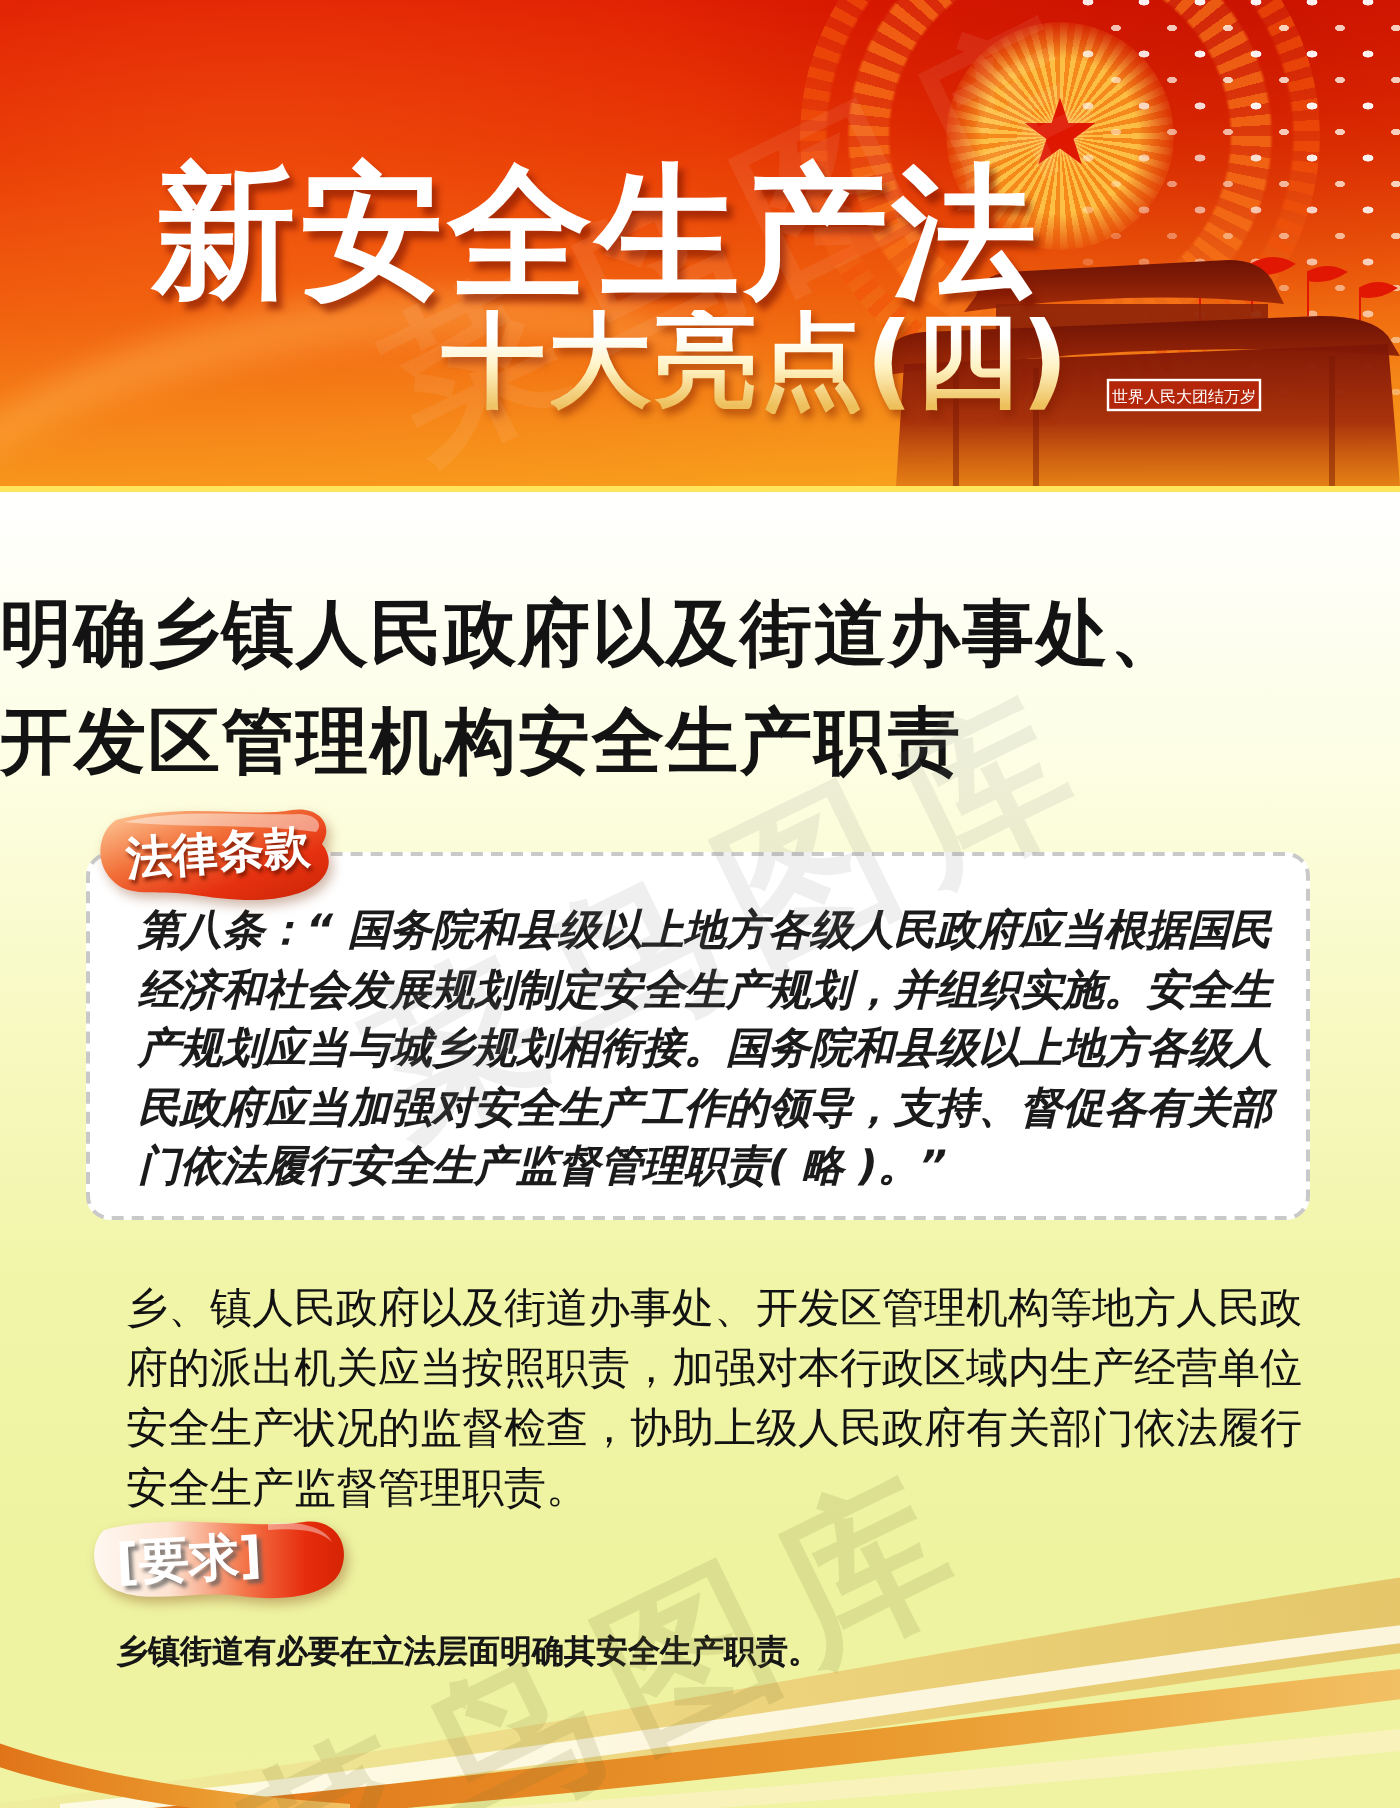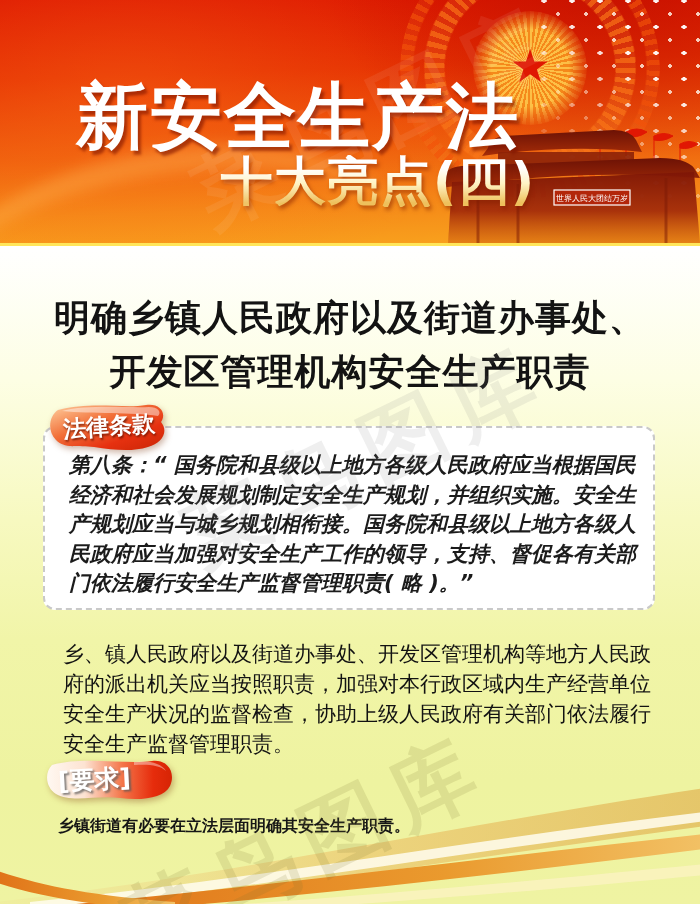--- a/index.html
+++ b/index.html
@@ -68,21 +68,21 @@
   }
   @supports (-webkit-background-clip: text){
     .header-subtitle{
       background:linear-gradient(180deg,#ffffff 25%,#fff3c4 55%,#eec05c 92%);
       -webkit-background-clip:text;-webkit-text-fill-color:transparent;
       text-shadow:none;filter:drop-shadow(2px 3px 2px rgba(130,30,0,.55));
     }
   }
   
   .heading-line{
-    position:absolute;left:0;width:700px;text-align:center;z-index:3;
+    position:absolute;left:0;width:700px;z-index:3;
     font-family:"DejaVu Serif","Liberation Serif",serif;font-weight:700;
     font-size:36px;line-height:1.2;color:#131313;letter-spacing:1px;
   }
   .heading-line.l1{top:296px;}
   .heading-line.l2{top:350px;}
   .law-box{
     position:absolute;left:43px;top:426px;width:612px;height:184px;z-index:1;
     background:#ffffff;border:2px dashed #c9c9c9;border-radius:12px;box-sizing:border-box;
   }
   .law-box p{

